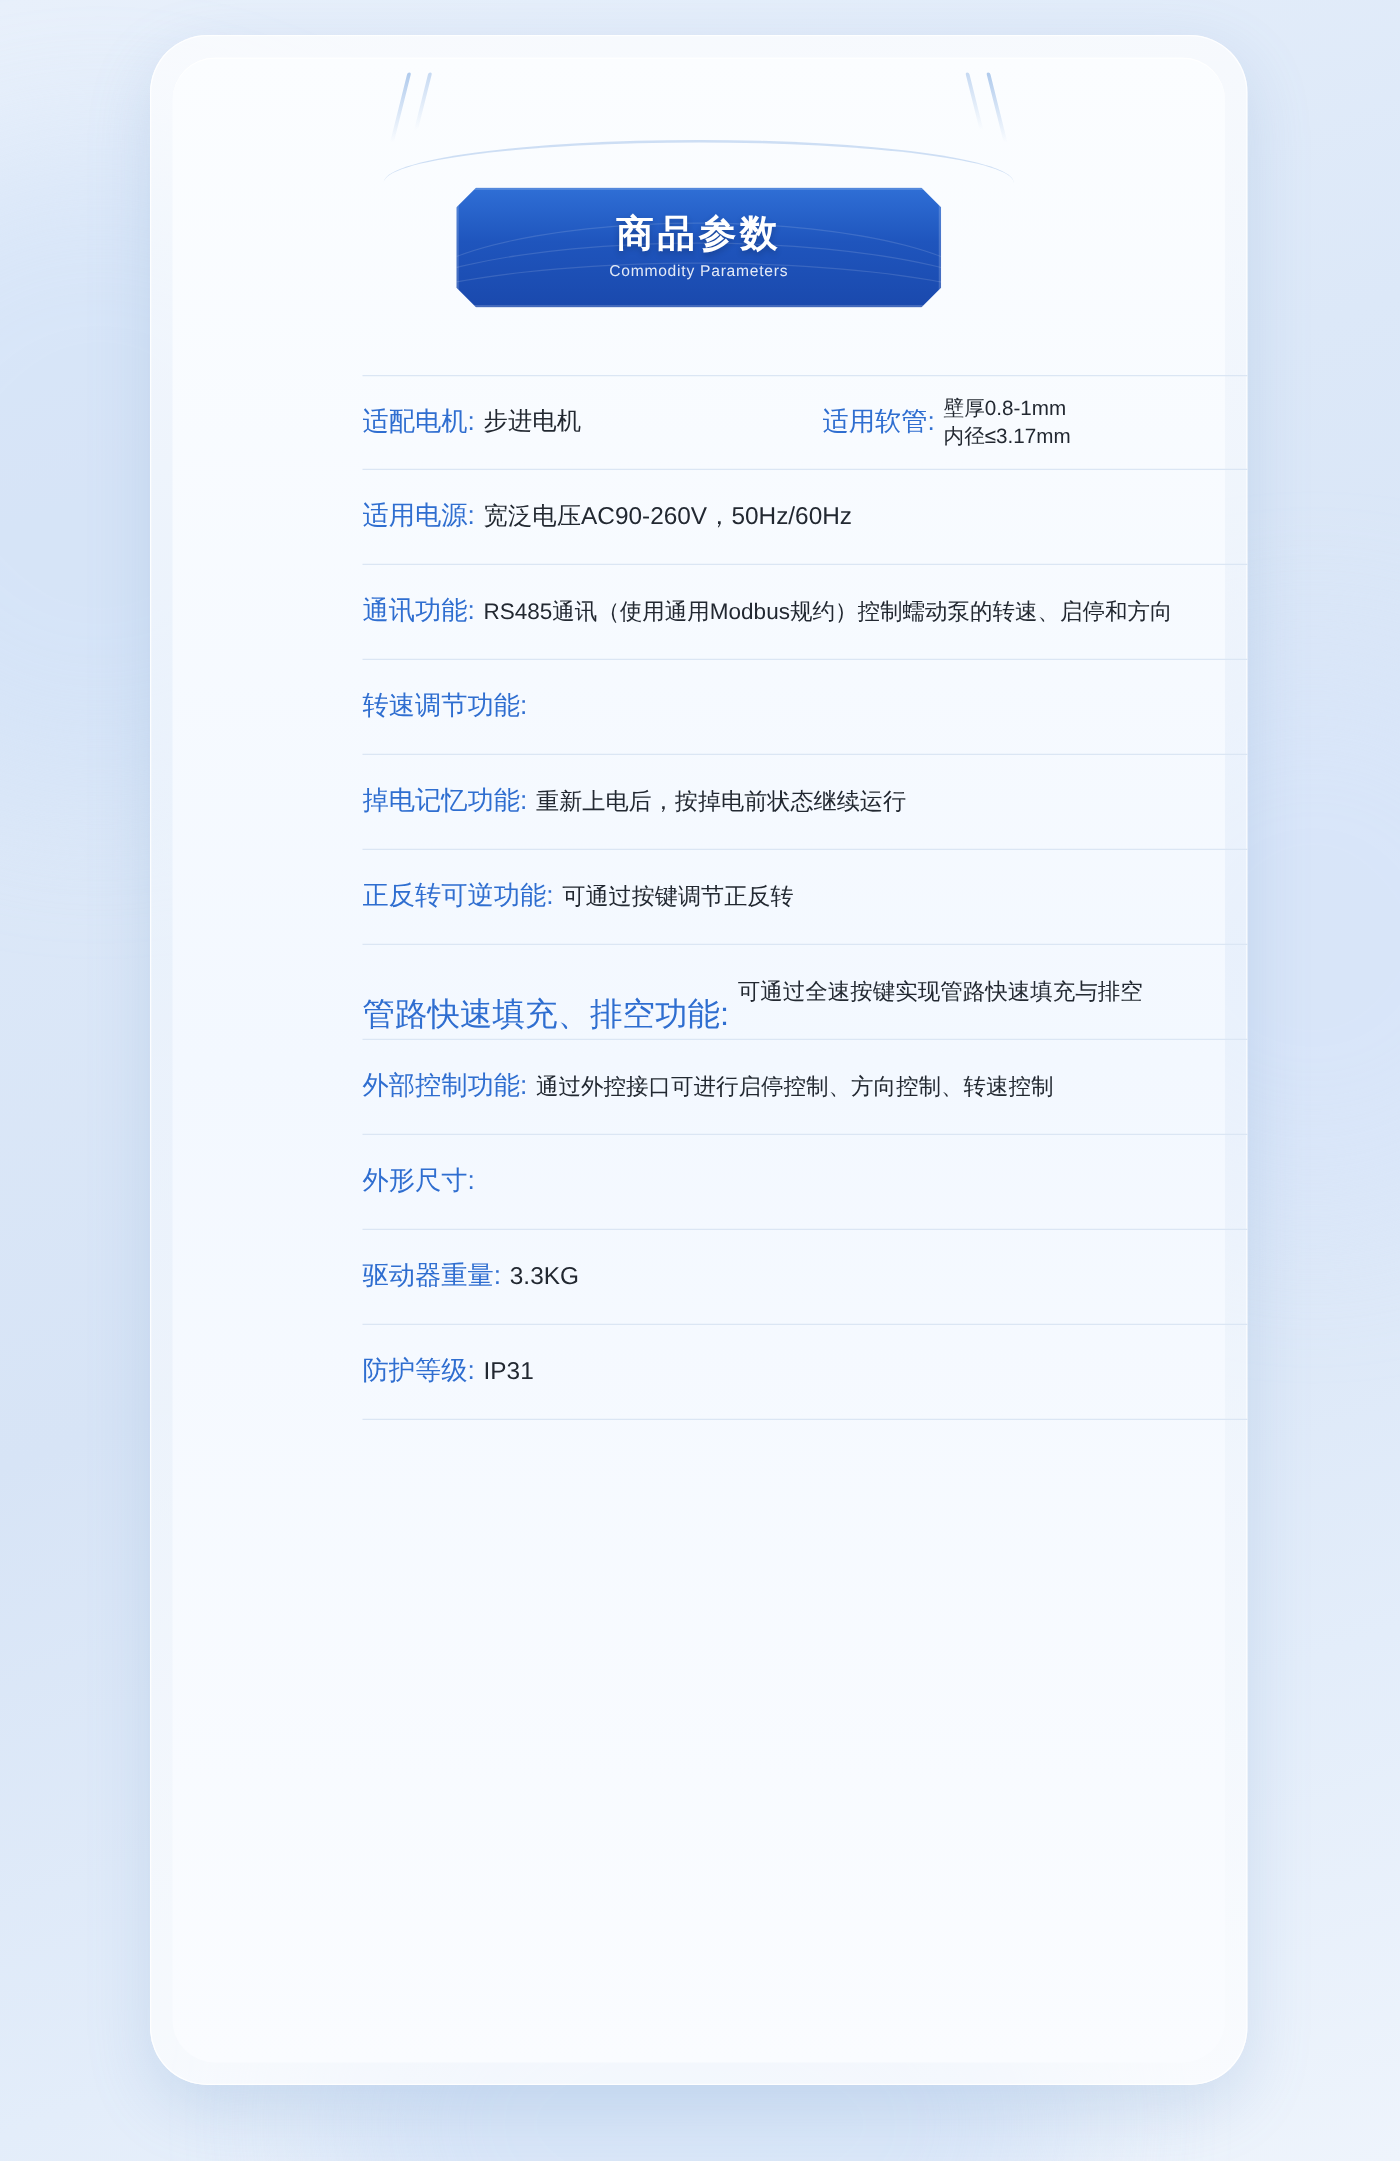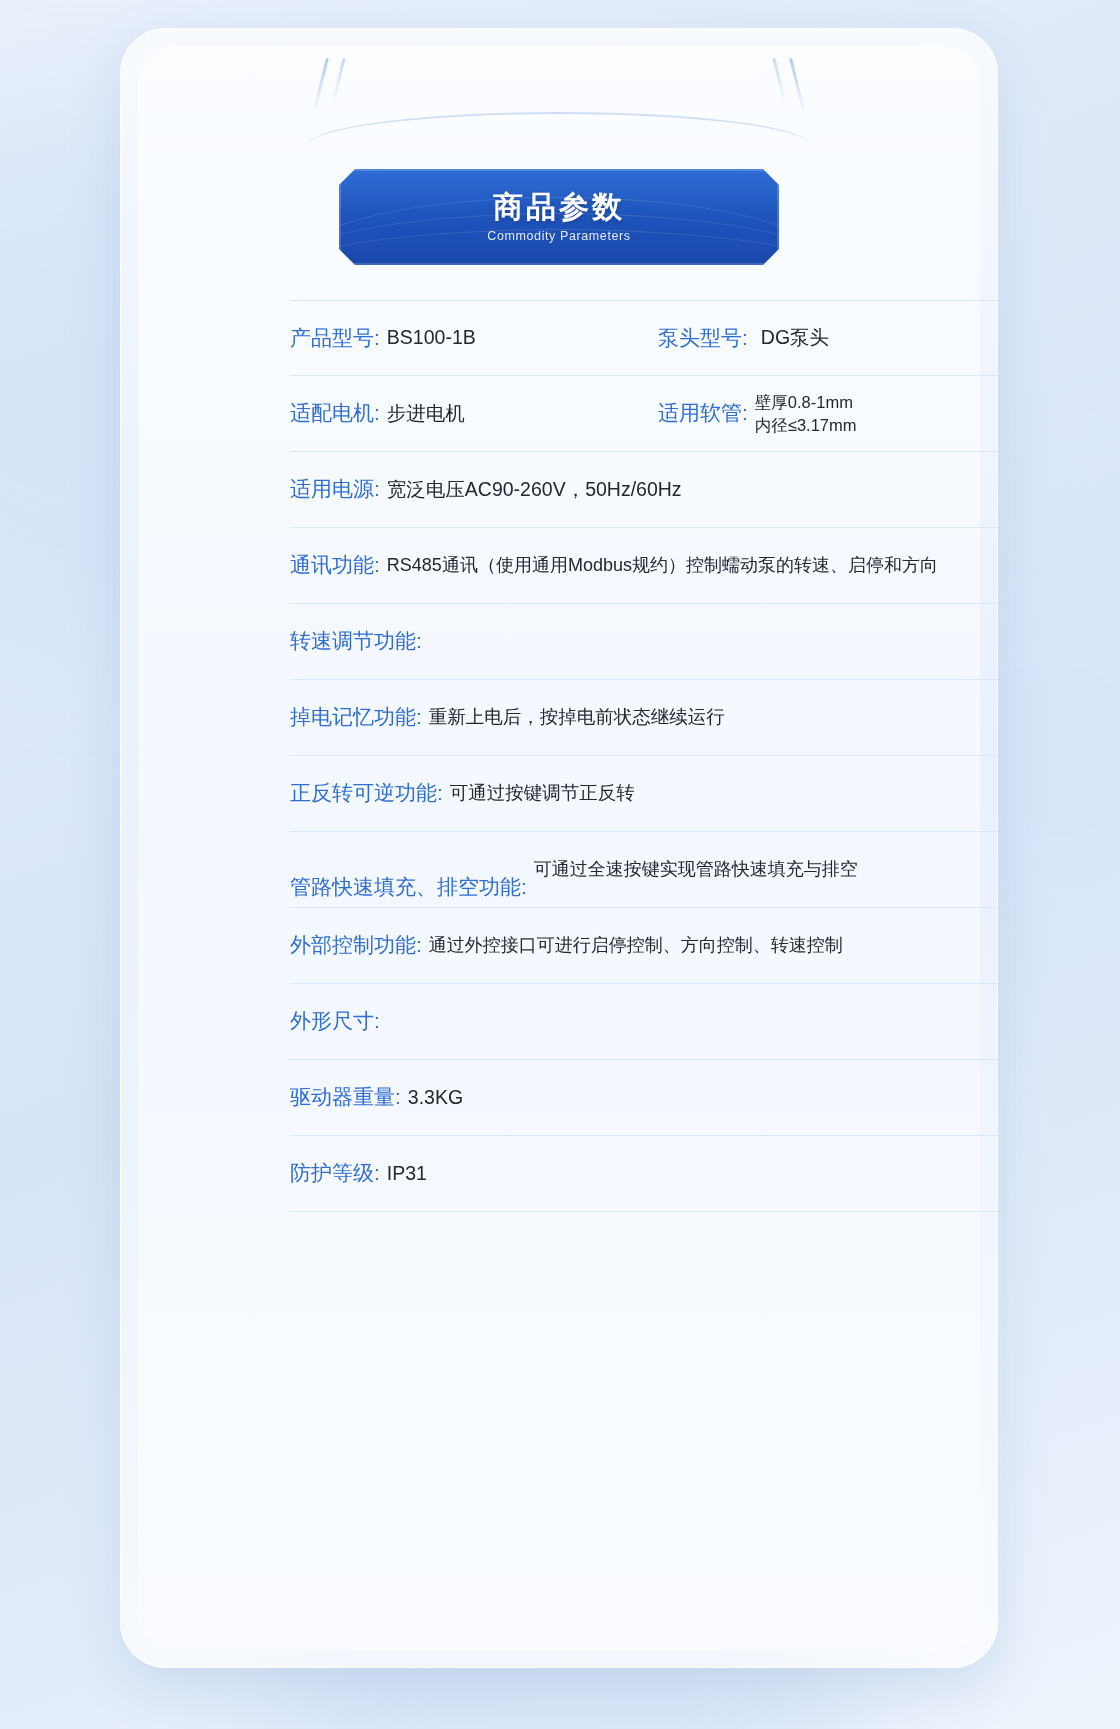--- a/index.html
+++ b/index.html
@@ -79,23 +79,22 @@
     border-top: 2px solid rgba(160,192,233,.5);
     border-radius: 50%/34px 34px 0 0;
   }
 
   
   .banner-wrap {
     position: absolute;
     left: 50%;
     top: 122px;
     transform: translateX(-50%);
-    width: 440px;
+    width: 388px;
     height: 96px;
-    margin-top: 19px;
   }
   .banner {
     position: relative;
     width: 100%;
     height: 100%;
     border-radius: 14px;
     background: linear-gradient(180deg, #2f6fd6 0%, #1f55bd 45%, #1a49ad 100%);
     box-shadow: 0 10px 24px rgba(40,90,180,.35), inset 0 0 0 2px rgba(255,255,255,.18);
     clip-path: polygon(16px 0, calc(100% - 16px) 0, 100% 16px, 100% calc(100% - 16px), calc(100% - 16px) 100%, 16px 100%, 0 calc(100% - 16px), 0 16px);
     overflow: hidden;
@@ -168,21 +167,21 @@
     line-height: 1.3;
     white-space: nowrap;
   }
   .value.multi {
     white-space: normal;
     font-size: 16.5px;
     line-height: 1.35;
   }
   .value.small { font-size: 18.5px; }
   .value.tight { font-size: 18px; }
-  .label.xsmall { font-size: 21px; margin-top: 36px; }
+  .label.xsmall { font-size: 26px; margin-top: 36px; }
   .pad-left { padding-left: 6px; }
 </style>
 </head>
 <body>
 
 <div class="bg-blob blob-a"></div>
 <div class="bg-blob blob-b"></div>
 <div class="bg-blob blob-c"></div>
 
 <div class="device-frame">
@@ -201,30 +200,20 @@
       <div class="wave w1"></div>
       <div class="wave w2"></div>
       <div class="wave w3"></div>
       <div class="banner-cn">商品参数</div>
       <div class="banner-en">Commodity Parameters</div>
     </div>
   </div>
 
   <div class="spec-table">
 
-    <div class="spec-row">
-      <div class="cell left">
-        <span class="label">产品型号:</span>
-        <span class="value">BS100-1B</span>
-      </div>
-      <div class="cell">
-        <span class="label">泵头型号:</span>
-        <span class="value pad-left">DG泵头</span>
-      </div>
-    </div>
 
 
     <div class="spec-row">
       <div class="cell left">
         <span class="label">适配电机:</span>
         <span class="value">步进电机</span>
       </div>
       <div class="cell">
         <span class="label">适用软管:</span>
         <span class="value multi" style="white-space:pre-line">壁厚0.8-1mm

